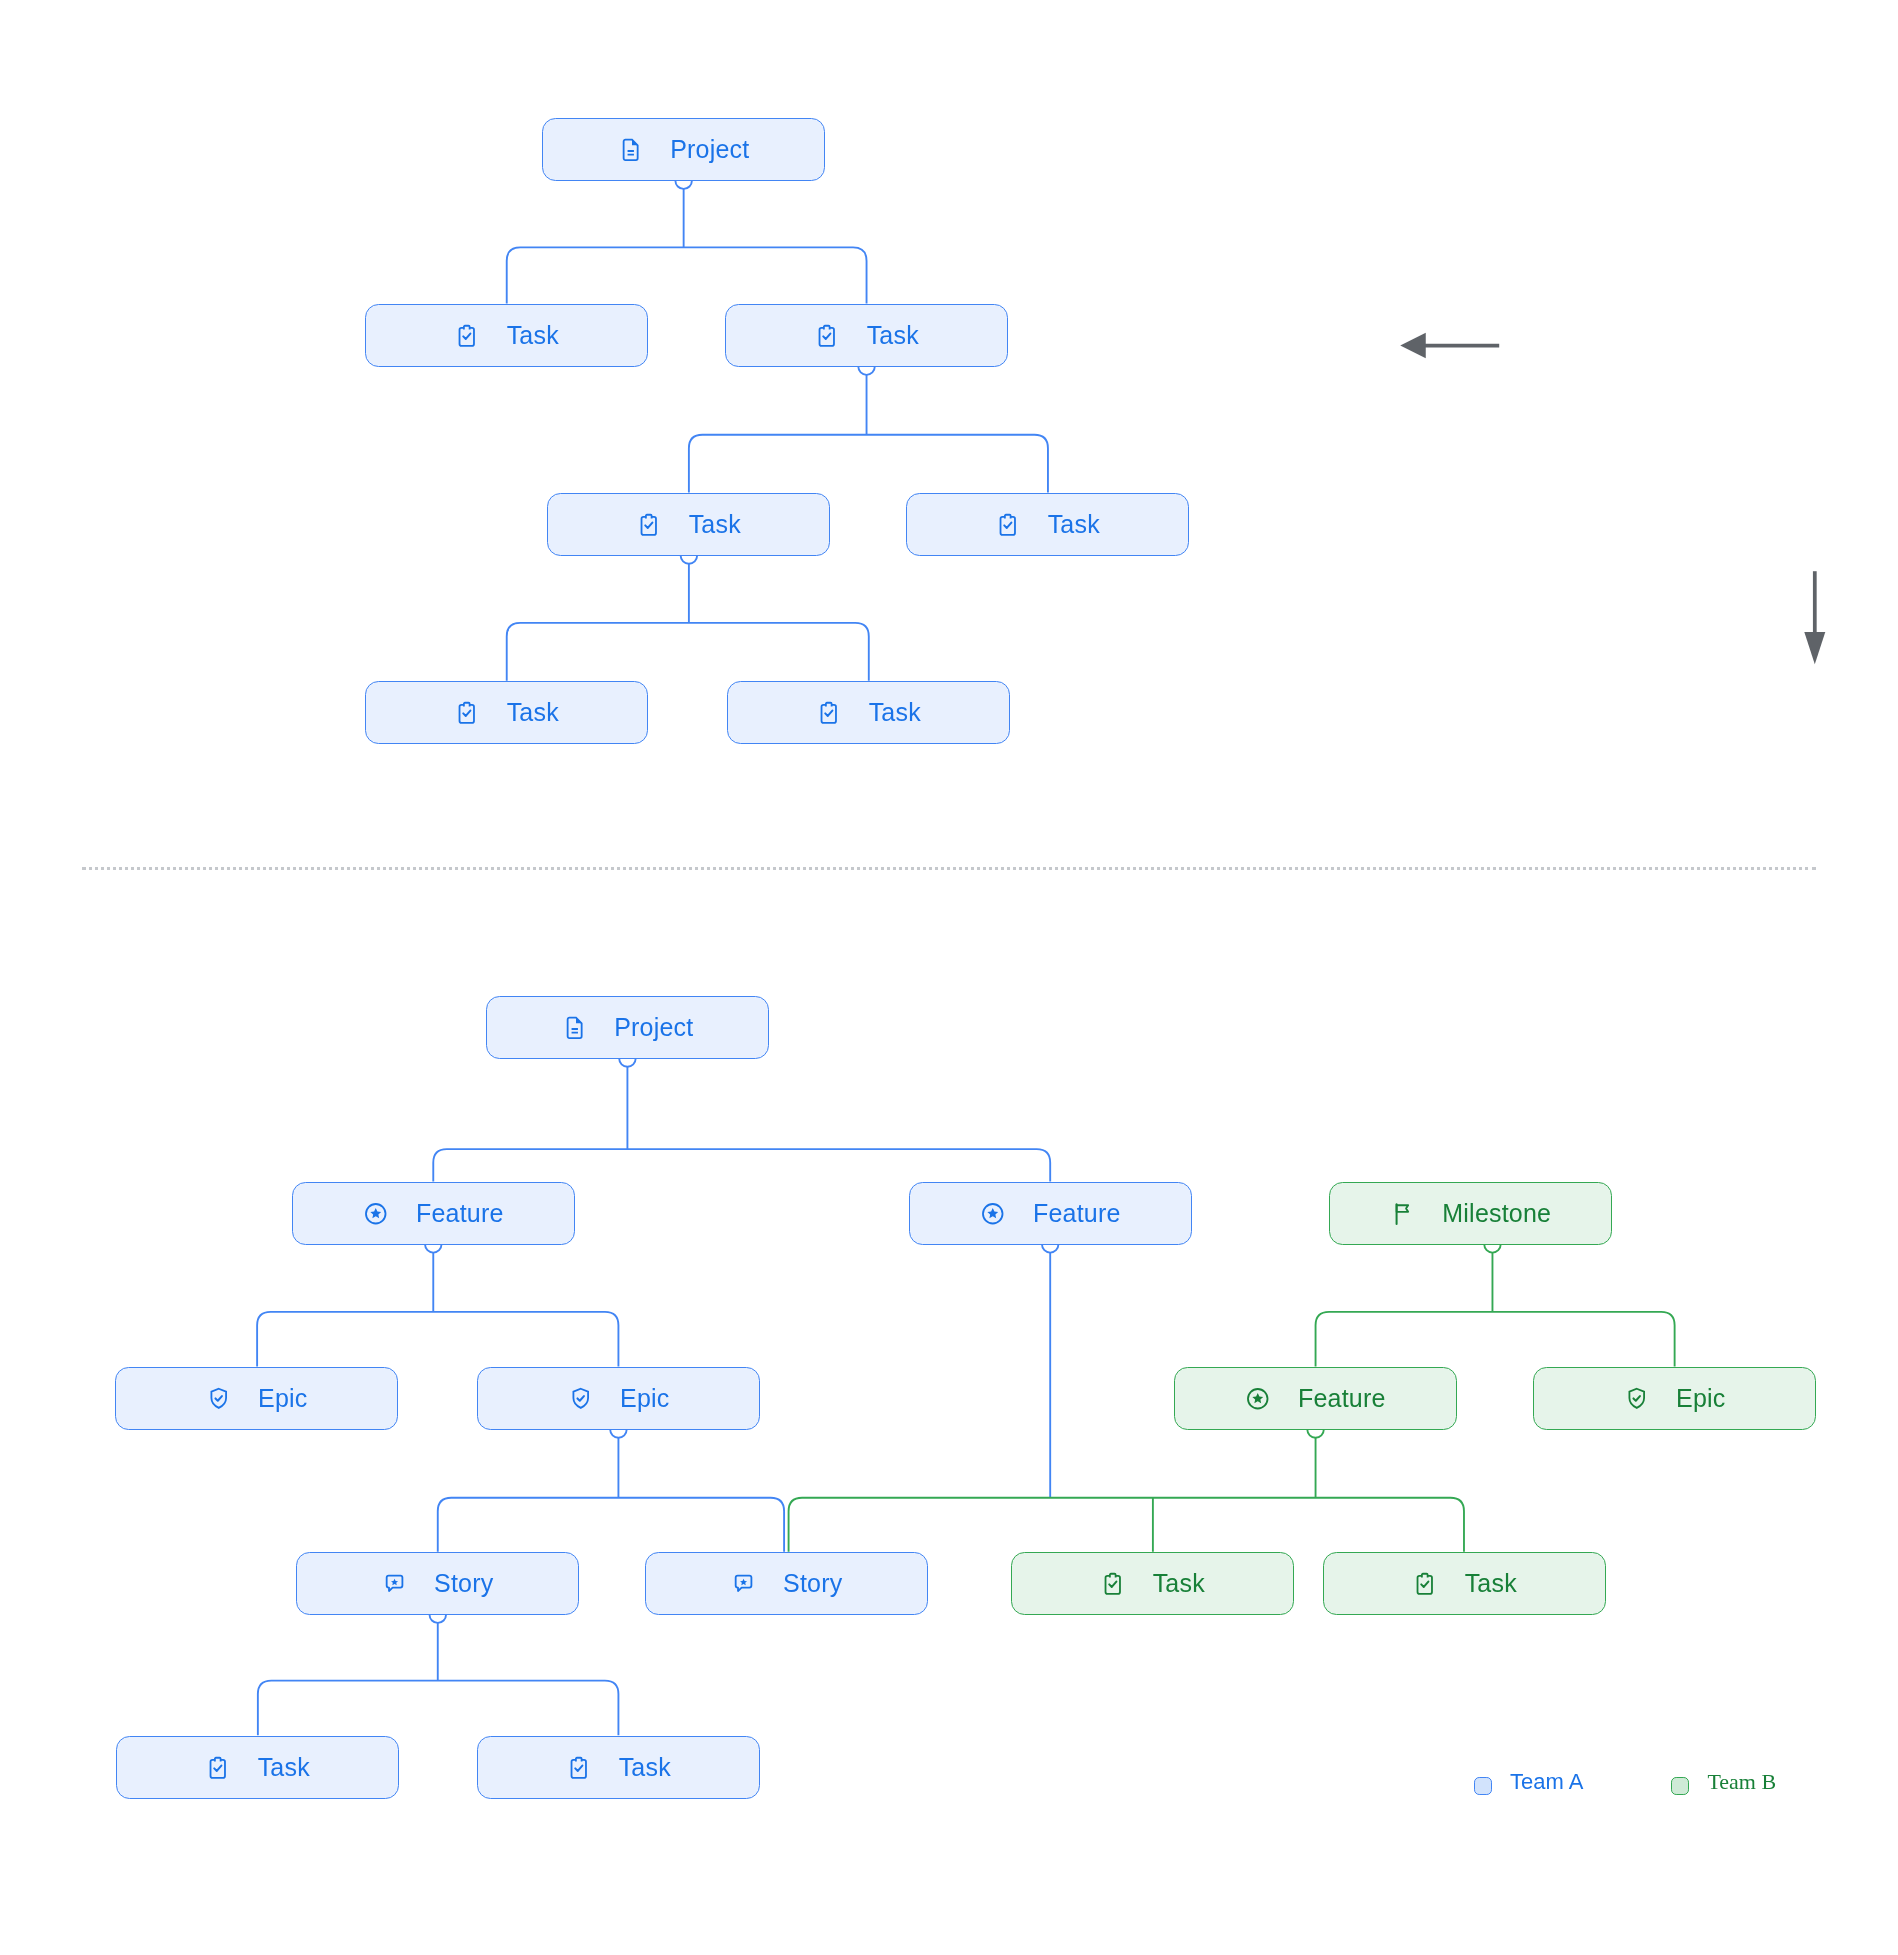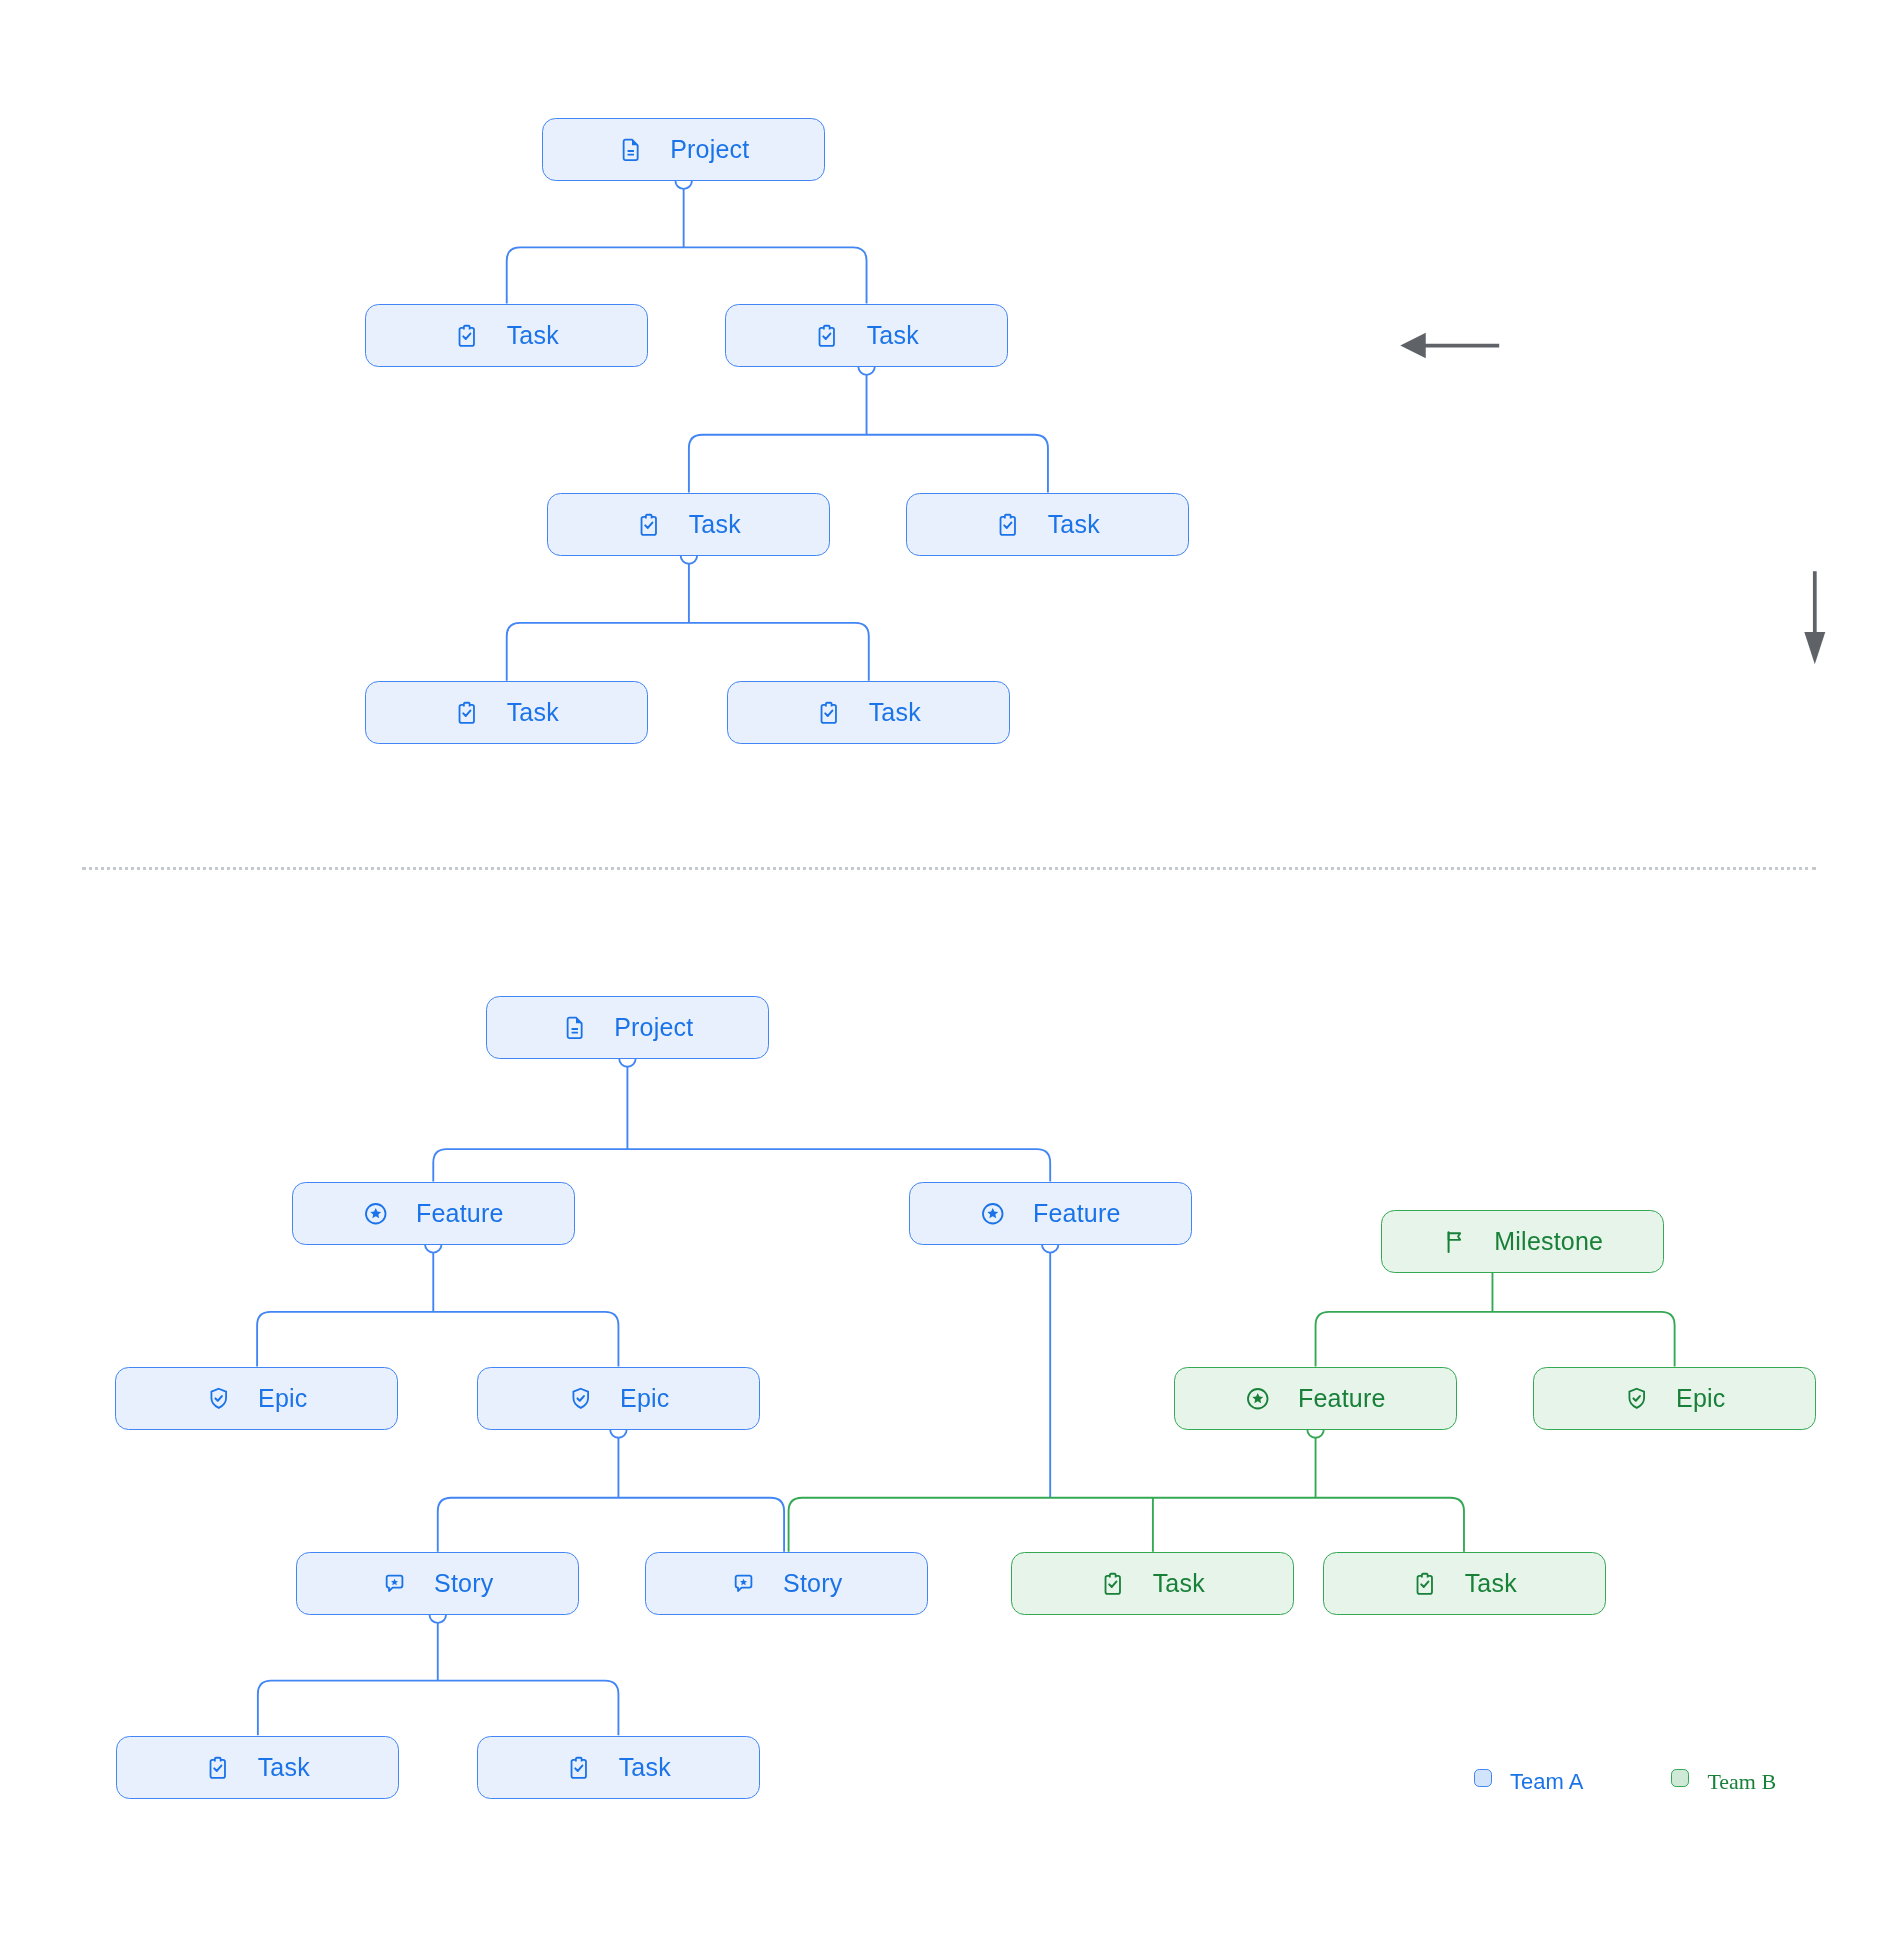--- a/index.html
+++ b/index.html
@@ -18,21 +18,21 @@
   .node .icon{display:flex;align-items:center;}
   .node .icon svg{width:25.5px;height:25.5px;display:block;}
   .annotation{
     position:absolute;right:63px;top:319px;text-align:right;
     font-size:43px;line-height:54px;color:var(--gray);white-space:nowrap;
   }
   .annotation p{margin:0;}
   .annotation p + p{margin-top:8.2px;}
   .divider{position:absolute;left:82px;top:867px;width:1734px;height:0;border-top:3px dotted var(--divider);}
   .legend{position:absolute;left:1474px;top:1769px;display:flex;gap:88px;align-items:center;font-size:22px;font-weight:500;}
-  .legend-item{display:flex;align-items:flex-start;gap:18px;}
+  .legend-item{display:flex;align-items:flex-end;gap:18px;}
   .legend-item.team-A{color:var(--a-text);}
   .legend-item.team-B{color:var(--b-text);font-family:Liberation Serif, serif;}
   .swatch{width:18px;height:18px;border-radius:5.2px;box-sizing:border-box;}
   .swatch.team-A{background:var(--a-swatch);border:1.9px solid var(--a-border);}
   .swatch.team-B{background:var(--b-swatch);border:1.9px solid var(--b-border);}
 </style>
 </head>
 <body>
 
 <div id="canvas" style="--a-border: #4285F4; --a-fill: #E8F0FE; --a-text: #1A73E8; --a-swatch: #D2E3FC; --b-border: #34A853; --b-fill: #E6F4EA; --b-text: #188038; --b-swatch: #CEEAD6; --gray: #5F6368; --divider: #C5C8CC;">
@@ -159,21 +159,21 @@
       </div>
       <div class="node team-A" style="left: 909px; top: 1182px;">
         <span class="icon">
           <svg viewBox="0 0 24 24">
             <circle cx="12" cy="12" r="9.2" fill="none" stroke="currentColor" stroke-width="1.7"></circle>
             <path d="M12 6.6l1.55 3.25 3.55.4-2.63 2.43.72 3.5L12 14.4l-3.19 1.78.72-3.5L6.9 10.25l3.55-.4z" fill="currentColor"></path>
           </svg>
         </span>
         <span>Feature</span>
       </div>
-      <div class="node team-B" style="left: 1381px; top: 1182px; margin-top: 28px;">
+      <div class="node team-B" style="left: 1329px; top: 1182px;">
         <span class="icon">
           <svg viewBox="0 0 24 24">
             <path d="M6.2 21.6V3" fill="none" stroke="currentColor" stroke-width="1.9" stroke-linecap="round"></path>
             <path d="M6.2 4h10.9l-2 3.1 2 3.1H6.2z" fill="none" stroke="currentColor" stroke-width="1.7" stroke-linejoin="round"></path>
           </svg>
         </span>
         <span>Milestone</span>
       </div>
       <div class="node team-A" style="left: 115px; top: 1367px;">
         <span class="icon">

